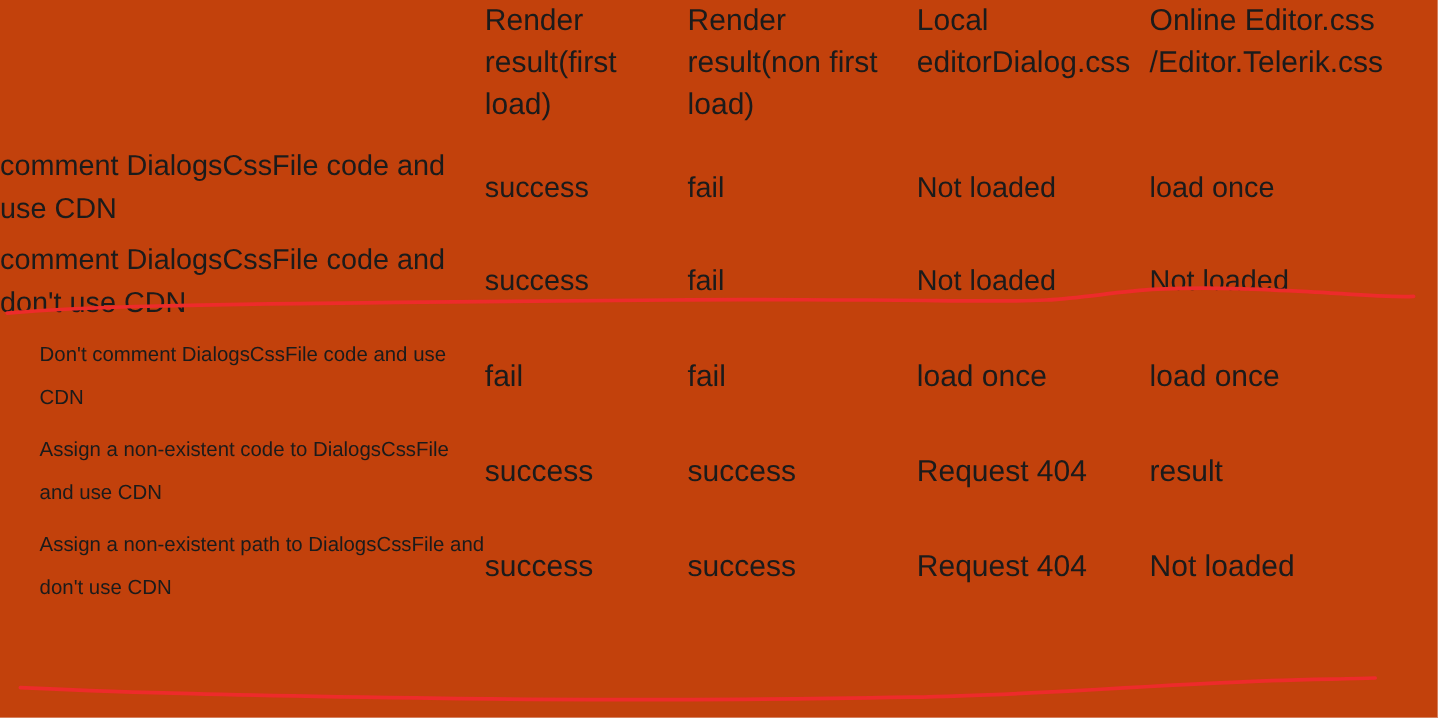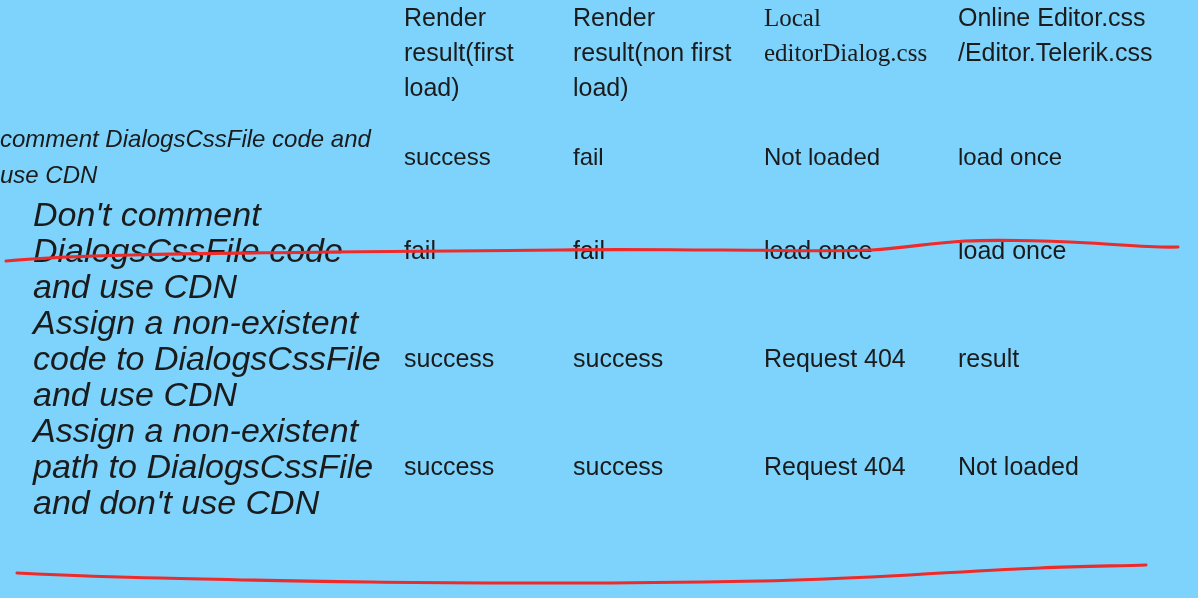--- a/index.html
+++ b/index.html
@@ -13,21 +13,21 @@
     overflow: hidden;
     font-family: "Liberation Sans", "DejaVu Sans", sans-serif;
     color: #1a1a1a;
     -webkit-font-smoothing: antialiased;
   }
 
   #sheet {
     position: relative;
     width: 1198px;
     height: 598px;
-    background: #7dd3fc;
+    background: #c2410c;
   }
 
   
   table.compat-table {
     position: absolute;
     left: 0;
     top: 0;
     width: 1198px;
     border-collapse: collapse;
     table-layout: fixed;
@@ -55,37 +55,36 @@
   }
   .hdr-cell {
     font-size: 25px;
     line-height: 35px;
     color: #1b1b1b;
     padding-top: 6px;
     white-space: pre-line;
   }
   .hdr-c1 { padding-left: 4px; }
   .hdr-c2 { padding-left: 3px; }
-  .hdr-c3 { padding-left: 14px; font-family: Liberation Serif, serif; }
+  .hdr-c3 { padding-left: 14px; }
   .hdr-c4 { padding-left: 18px; }
 
   
   tr.data-row { height: 78px; }
   tr.data-row.tall { height: 79px; }
 
   .label-cell {
     font-size: 24px;
     line-height: 36px;
     color: #1b1b1b;
     padding-left: 36px;
     padding-right: 6px;
-    font-style: italic;
   }
   .label-cell.bigger {
-    font-size: 34px;
+    font-size: 17px;
     padding-left: 33px;
   }
   .val-cell {
     font-size: 24px;
     line-height: 32px;
     color: #1b1b1b;
   }
   .val-c1 { padding-left: 4px; }
   .val-c2 { padding-left: 3px; }
   .val-c3 { padding-left: 14px; }
@@ -133,20 +132,27 @@
     <tbody>
 
       <tr class="data-row">
         <td class="label-cell">comment DialogsCssFile code and use CDN</td>
         <td class="val-cell val-c1">success</td>
         <td class="val-cell val-c2">fail</td>
         <td class="val-cell val-c3">Not loaded</td>
         <td class="val-cell val-c4">load once</td>
       </tr>
 
+      <tr class="data-row">
+        <td class="label-cell">comment DialogsCssFile code and don't use CDN</td>
+        <td class="val-cell val-c1">success</td>
+        <td class="val-cell val-c2">fail</td>
+        <td class="val-cell val-c3">Not loaded</td>
+        <td class="val-cell val-c4">Not loaded</td>
+      </tr>
 
       <tr class="data-row tall">
         <td class="label-cell bigger">Don't comment DialogsCssFile code and use CDN</td>
         <td class="val-cell val-c1 bigger">fail</td>
         <td class="val-cell val-c2 bigger">fail</td>
         <td class="val-cell val-c3 bigger">load once</td>
         <td class="val-cell val-c4 bigger">load once</td>
       </tr>
 
 

